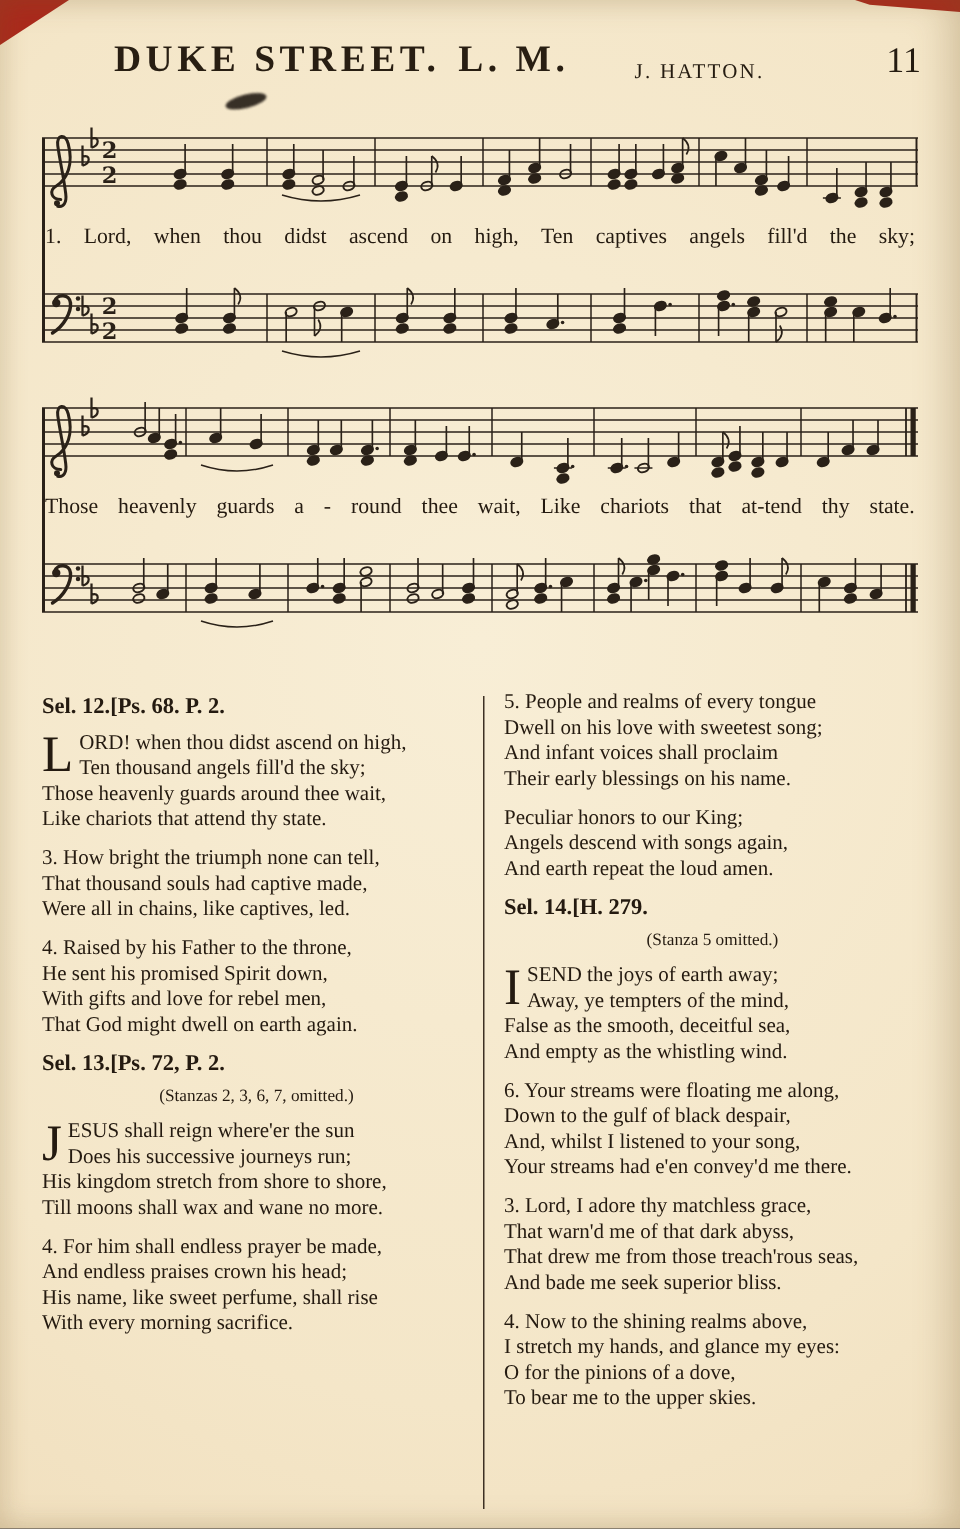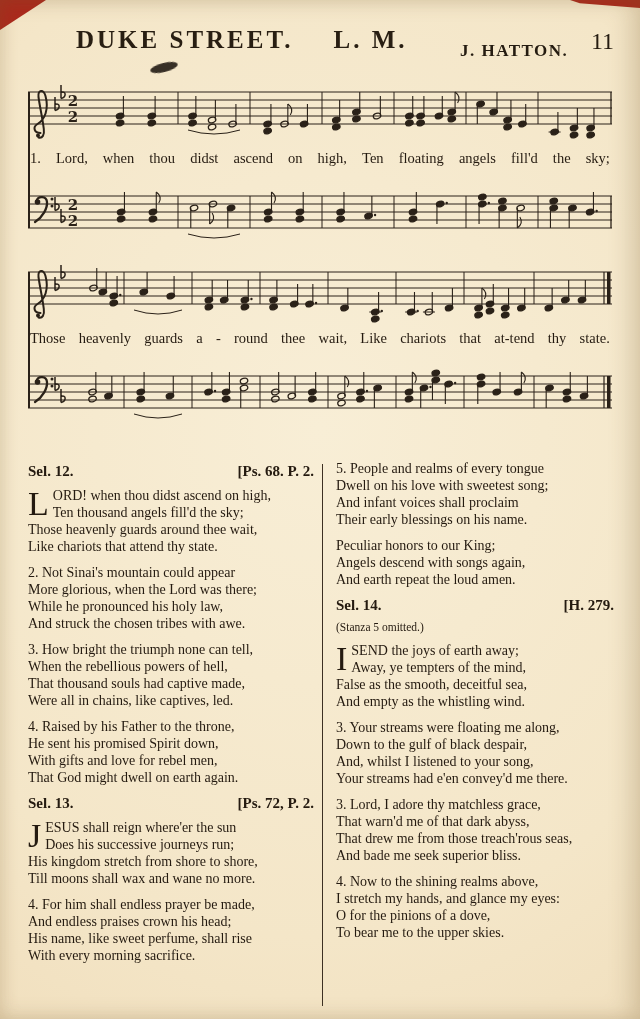--- a/index.html
+++ b/index.html
@@ -8,39 +8,39 @@
     background:radial-gradient(140% 100% at 50% 42%, #f8eed6 0%, #f4e6c8 50%, #eedab6 85%, #e4cfa4 100%);
     font-family:"Liberation Serif","DejaVu Serif",serif;color:#251c11}
   .page::after{content:"";position:absolute;inset:0;pointer-events:none;
     box-shadow:inset -10px 0 22px rgba(120,90,45,.22), inset 6px 0 14px rgba(120,90,45,.12)}
   .corner-tl{position:absolute;left:0;top:0;width:46px;height:30px;background:#ab2a1d;
     clip-path:polygon(0 0,100% 0,0 100%)}
   .corner-tr{position:absolute;right:0;top:0;width:70px;height:8px;background:#ab2a1d;
     clip-path:polygon(0 0,100% 0,100% 100%,14% 40%)}
   .smudge{position:absolute;left:150px;top:63px;width:28px;height:9px;background:#17100a;
     border-radius:50%;transform:rotate(-14deg);filter:blur(.6px);opacity:.85}
-  .title-row{position:absolute;left:76px;top:26px;display:flex;gap:40px;
+  .title-row{position:absolute;left:76px;top:26px;display:flex;gap:12px;
     font-size:25px;font-weight:bold;letter-spacing:3px;color:#281e12;white-space:nowrap}
-  .composer{position:absolute;left:460px;top:41px;font-size:17px;font-weight:bold;letter-spacing:1.5px}
+  .composer{position:absolute;left:423px;top:41px;font-size:14px;font-weight:normal;letter-spacing:1.5px}
   .page-num{position:absolute;right:26px;top:28px;font-size:24px}
   .music{position:absolute;left:28px;top:66px;width:584px;height:380px}
   .system{position:absolute;left:0;width:584px;height:184px}
   .sys2{top:180px}
   .sysline{position:absolute;left:0;top:26px;width:1.5px;height:136px;background:#2a2118}
   .staff{display:block}
   .lyric{display:flex;justify-content:space-between;align-items:baseline;height:24px;line-height:24px;
     font-size:14.5px;padding:0 2px;color:#241a10;white-space:nowrap}
   .divider{position:absolute;left:322px;top:464px;width:1px;height:542px;background:#3d3023}
   .col{position:absolute;top:460px;font-size:14px;line-height:17px;color:#241a10}
   .col-left{left:28px;width:286px}
   .col-right{left:336px;width:278px}
-  .sel-heading{display:flex;justify-content:space-between;font-weight:bold;font-size:15px;margin:3px 0 7px}
+  .sel-heading{display:flex;justify-content:flex-start;font-weight:bold;font-size:15px;margin:3px 0 7px}
   .stanza{margin-bottom:9px;overflow:hidden}
   .stanza .line{white-space:nowrap}
-  .stanza-note{text-align:left;font-size:11.5px;margin:-2px 0 6px}
+  .stanza-note{text-align:center;font-size:11.5px;margin:-2px 0 6px}
   .dropcap{float:left;font-size:34px;line-height:31px;height:33px;padding:1px 4px 0 0}
 </style>
 </head>
 <body>
 
 <div class="page">
   <div class="corner-tl"></div>
   <div class="corner-tr"></div>
   <div class="smudge"></div>
 
@@ -141,21 +141,21 @@
       <div class="lyric">
           <span>1.</span>
           <span>Lord,</span>
           <span>when</span>
           <span>thou</span>
           <span>didst</span>
           <span>ascend</span>
           <span>on</span>
           <span>high,</span>
           <span>Ten</span>
-          <span>floating</span>
+          <span>captives</span>
           <span>angels</span>
           <span>fill'd</span>
           <span>the</span>
           <span>sky;</span>
         </div>
       <svg id="sb1" class="staff" width="584" height="80">
           <line x1="0" y1="26" x2="584" y2="26" stroke="#2a2118" stroke-width="1"></line>
           <line x1="0" y1="34" x2="584" y2="34" stroke="#2a2118" stroke-width="1"></line>
           <line x1="0" y1="42" x2="584" y2="42" stroke="#2a2118" stroke-width="1"></line>
           <line x1="0" y1="50" x2="584" y2="50" stroke="#2a2118" stroke-width="1"></line>
@@ -438,41 +438,35 @@
         <span>[Ps. 68. P. 2.</span>
       </div>
       <div class="stanza">
         <span class="dropcap">L</span>
         <div class="line">ORD! when thou didst ascend on high,</div>
         <div class="line">Ten thousand angels fill'd the sky;</div>
         <div class="line">Those heavenly guards around thee wait,</div>
         <div class="line">Like chariots that attend thy state.</div>
       </div>
       <div class="stanza">
-        <div class="line">2. Not Sinai's mountain could appear</div>
-        <div class="line">More glorious, when the Lord was there;</div>
-        <div class="line">While he pronounced his holy law,</div>
-        <div class="line">And struck the chosen tribes with awe.</div>
-      </div>
-      <div class="stanza">
         <div class="line">3. How bright the triumph none can tell,</div>
-        <div class="line">When the rebellious powers of hell,</div>
         <div class="line">That thousand souls had captive made,</div>
         <div class="line">Were all in chains, like captives, led.</div>
       </div>
       <div class="stanza">
         <div class="line">4. Raised by his Father to the throne,</div>
         <div class="line">He sent his promised Spirit down,</div>
         <div class="line">With gifts and love for rebel men,</div>
         <div class="line">That God might dwell on earth again.</div>
       </div>
       <div class="sel-heading">
         <span>Sel. 13.</span>
         <span>[Ps. 72, P. 2.</span>
       </div>
+      <div class="stanza-note">(Stanzas 2, 3, 6, 7, omitted.)</div>
       <div class="stanza">
         <span class="dropcap">J</span>
         <div class="line">ESUS shall reign where'er the sun</div>
         <div class="line">Does his successive journeys run;</div>
         <div class="line">His kingdom stretch from shore to shore,</div>
         <div class="line">Till moons shall wax and wane no more.</div>
       </div>
       <div class="stanza">
         <div class="line">4. For him shall endless prayer be made,</div>
         <div class="line">And endless praises crown his head;</div>
@@ -498,21 +492,21 @@
       </div>
       <div class="stanza-note">(Stanza 5 omitted.)</div>
       <div class="stanza">
         <span class="dropcap">I</span>
         <div class="line">SEND the joys of earth away;</div>
         <div class="line">Away, ye tempters of the mind,</div>
         <div class="line">False as the smooth, deceitful sea,</div>
         <div class="line">And empty as the whistling wind.</div>
       </div>
       <div class="stanza">
-        <div class="line">3. Your streams were floating me along,</div>
+        <div class="line">6. Your streams were floating me along,</div>
         <div class="line">Down to the gulf of black despair,</div>
         <div class="line">And, whilst I listened to your song,</div>
         <div class="line">Your streams had e'en convey'd me there.</div>
       </div>
       <div class="stanza">
         <div class="line">3. Lord, I adore thy matchless grace,</div>
         <div class="line">That warn'd me of that dark abyss,</div>
         <div class="line">That drew me from those treach'rous seas,</div>
         <div class="line">And bade me seek superior bliss.</div>
       </div>

